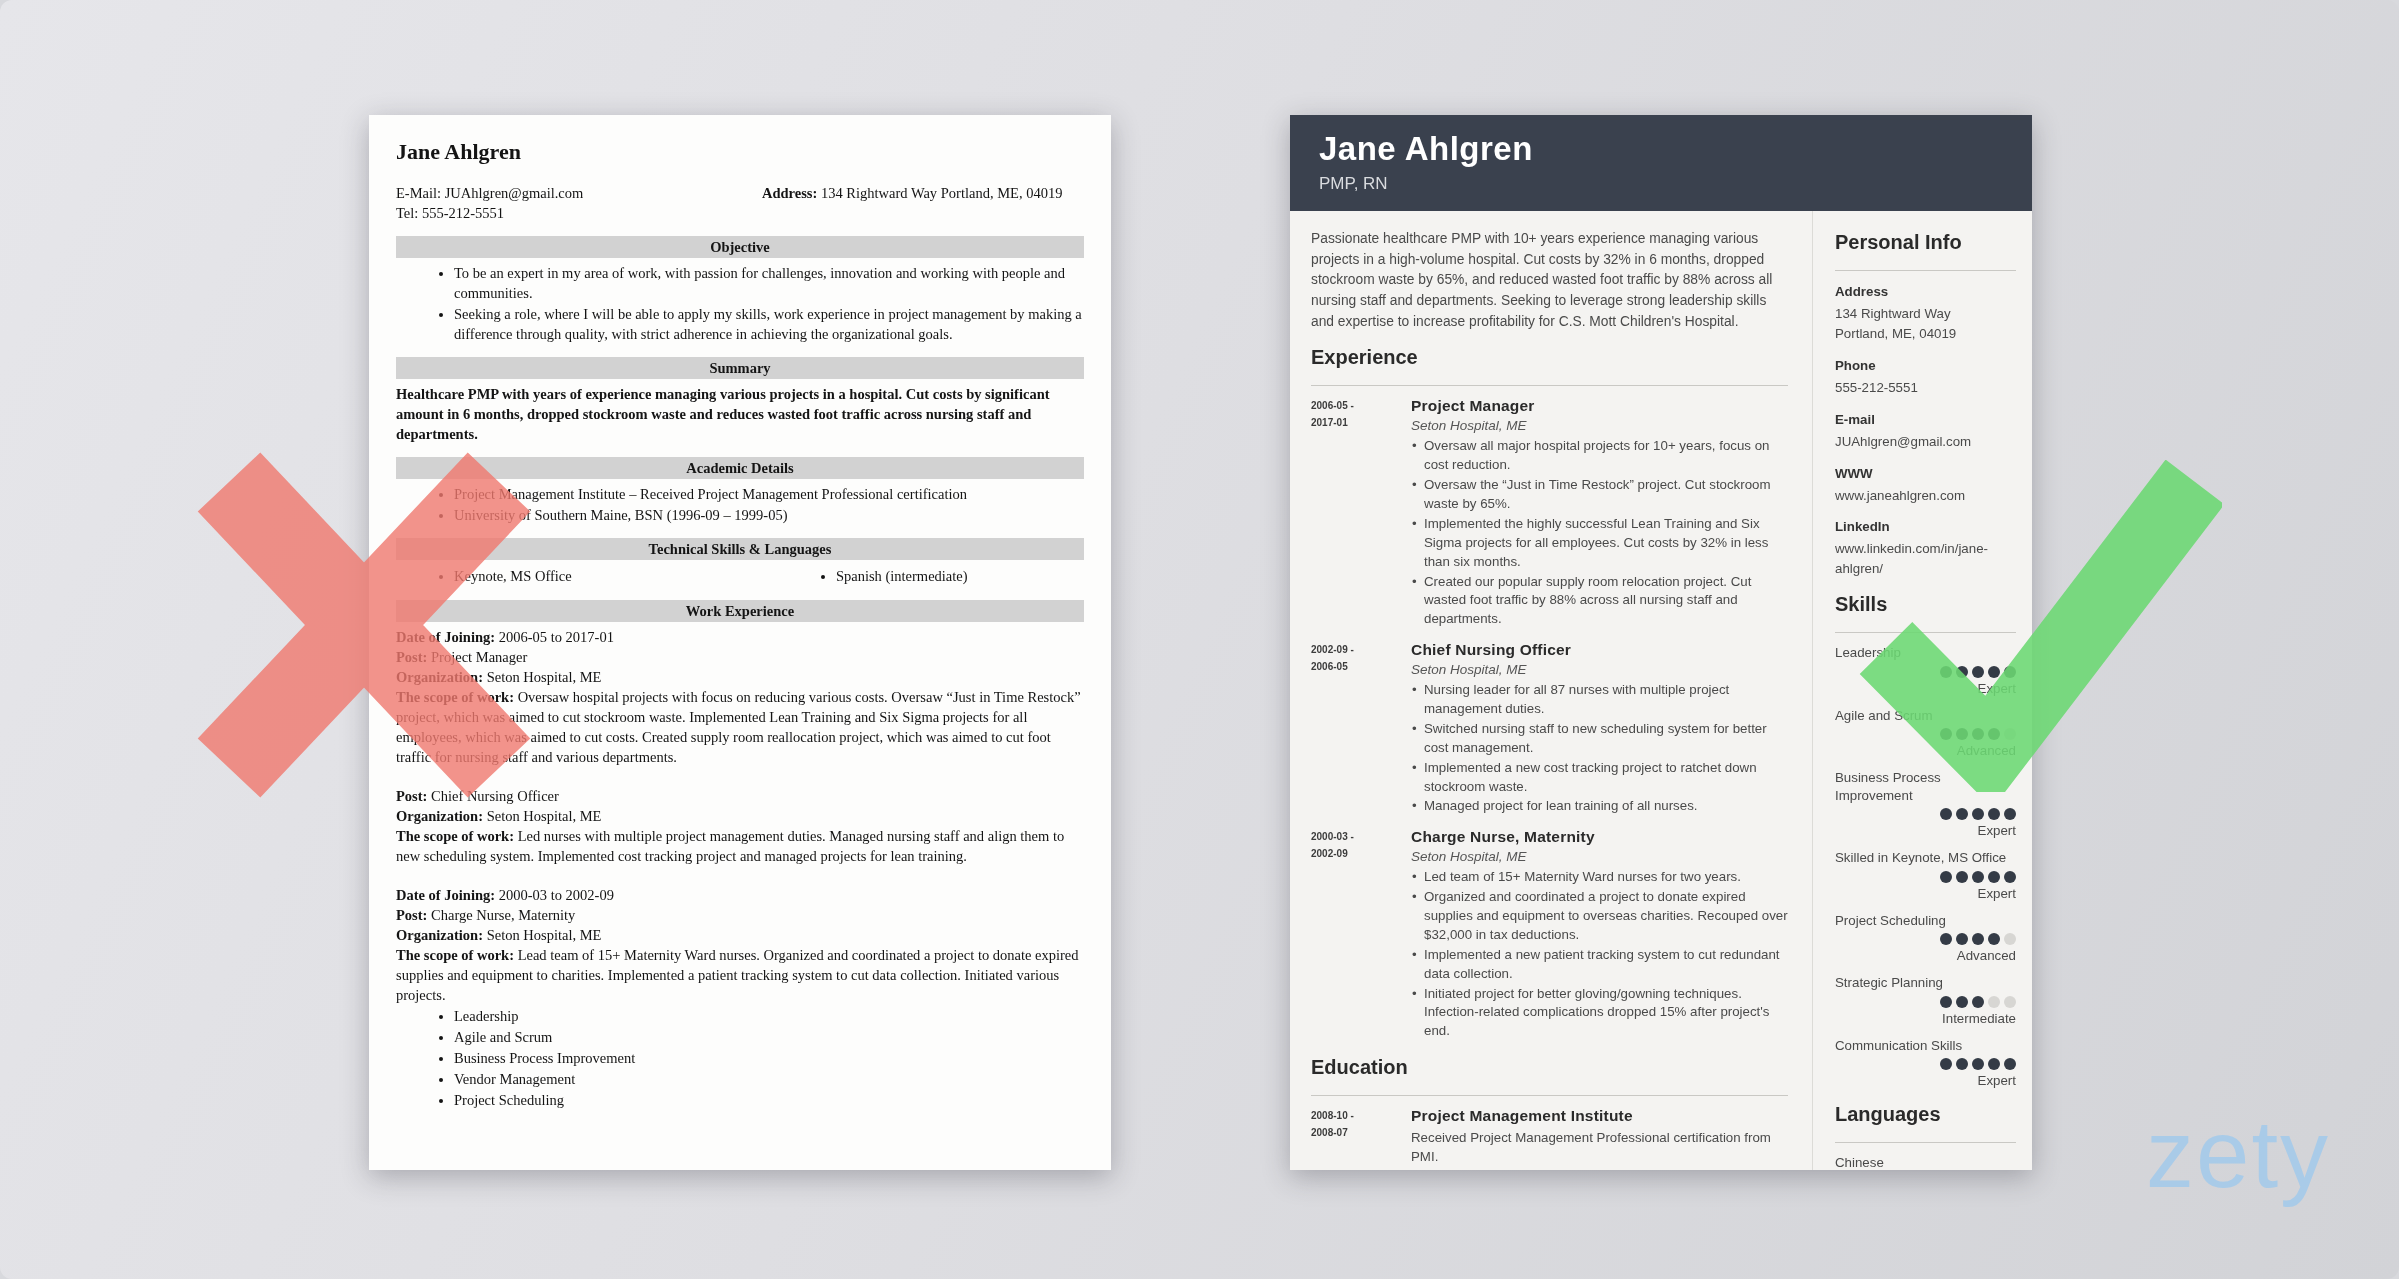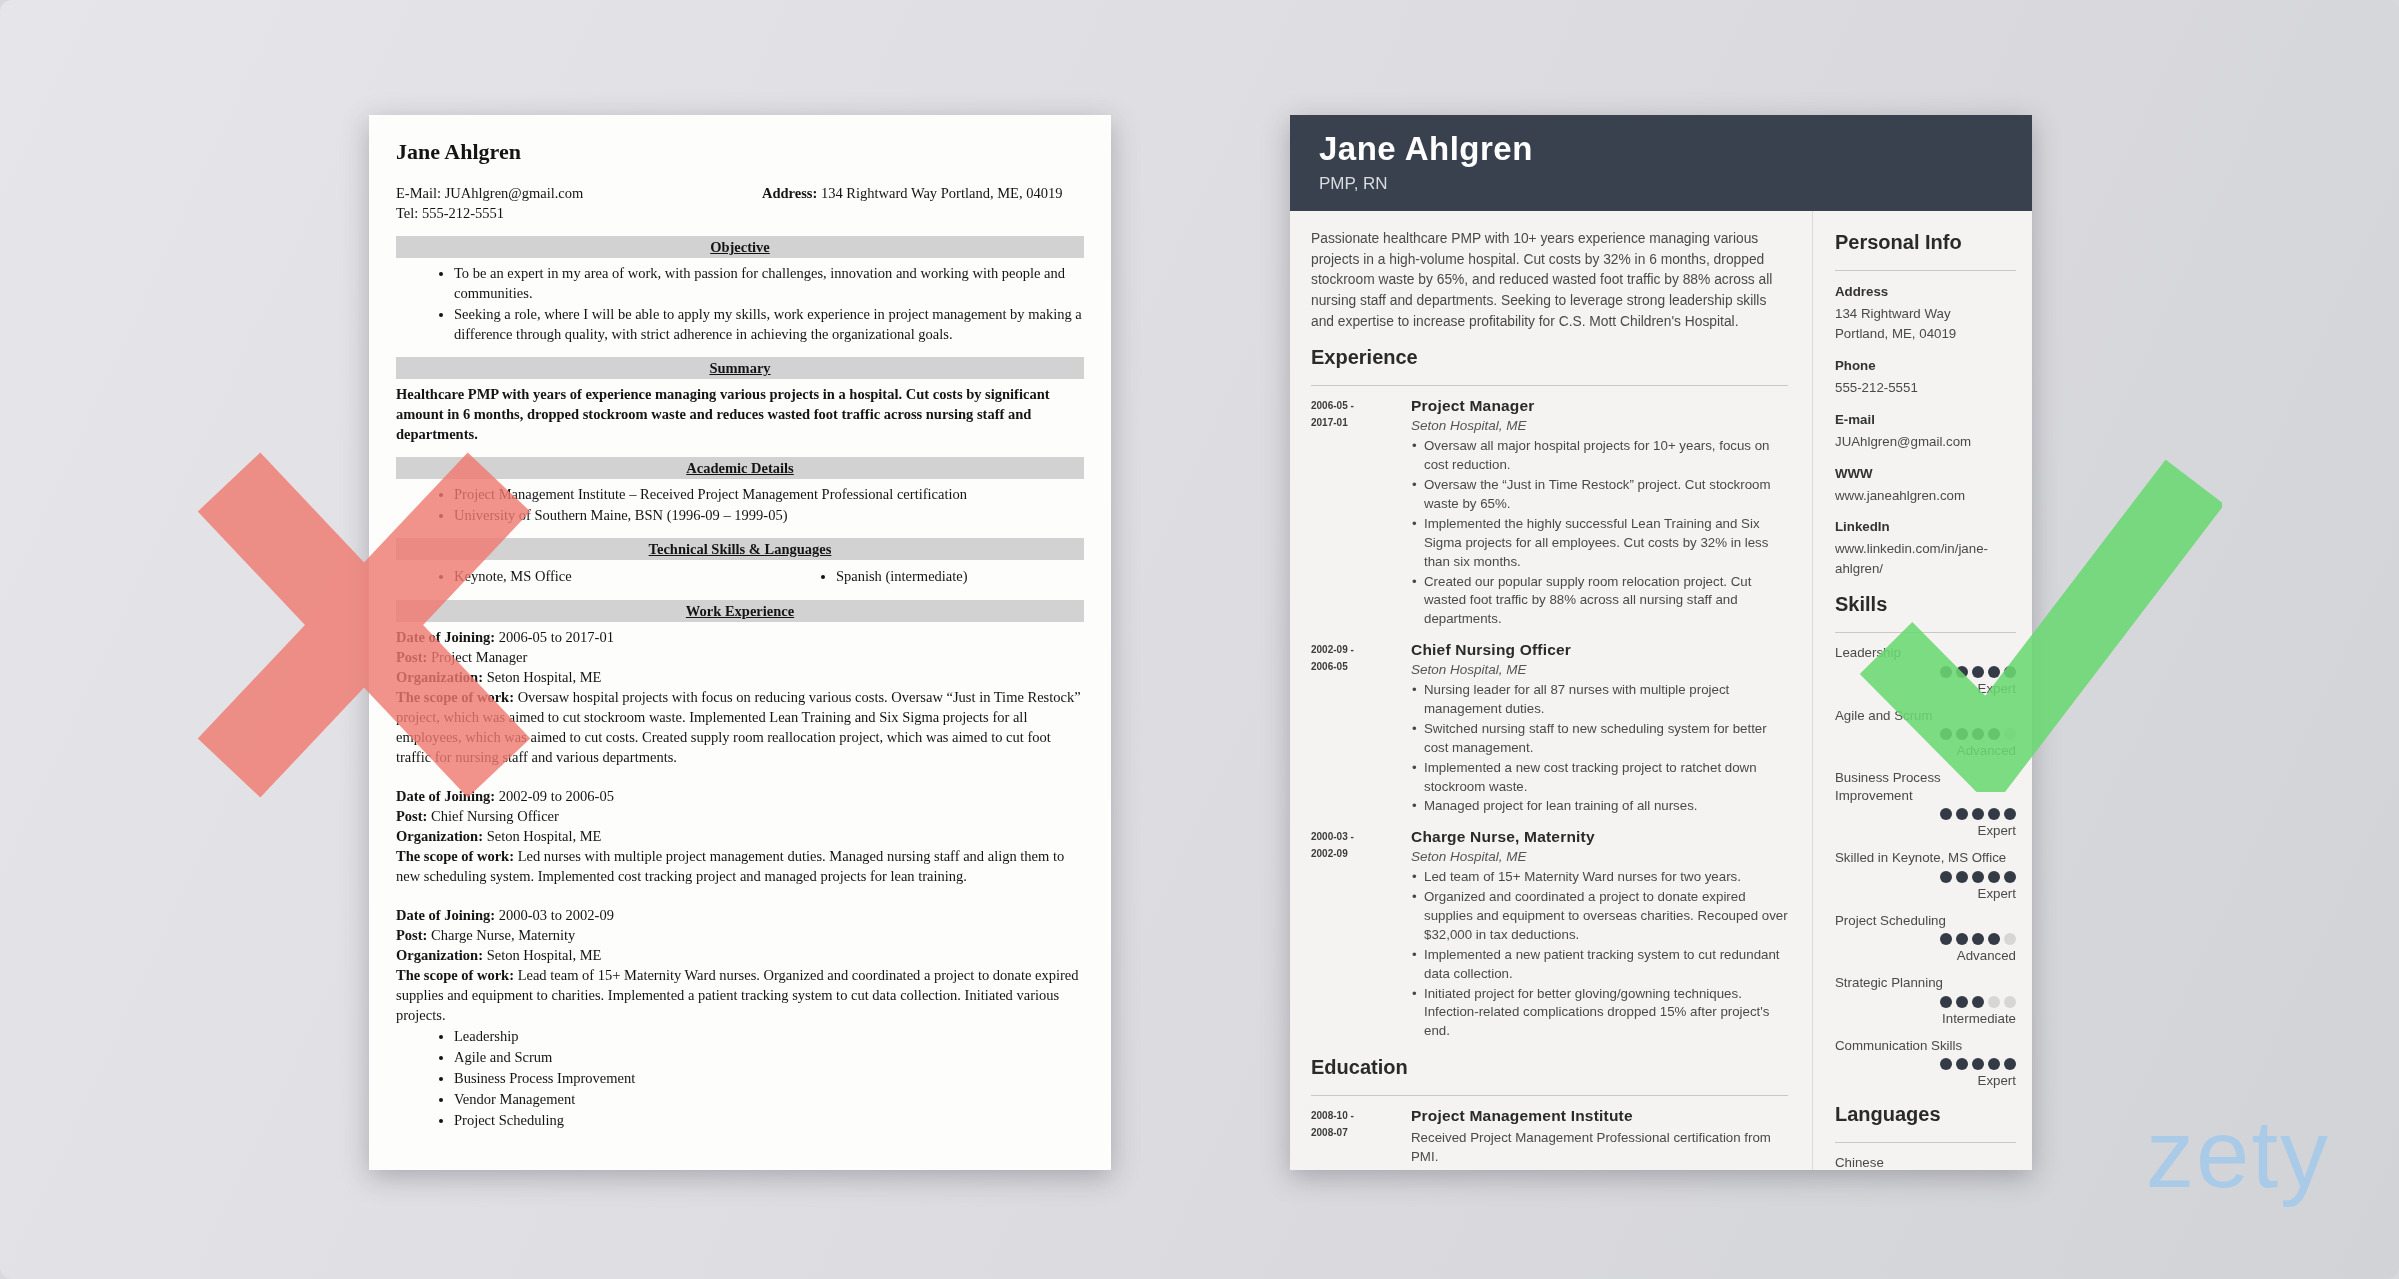--- a/index.html
+++ b/index.html
@@ -8,21 +8,21 @@
   .page{position:absolute;top:115px;width:742px;height:1055px;
     box-shadow:0 7px 26px rgba(50,50,62,.32);box-sizing:border-box;}
 
   
   .page-left{left:369px;background:#fdfdfc;font-family:"Liberation Serif","DejaVu Serif",serif;
     color:#141414;font-size:14.5px;line-height:1.38;}
   .pl-inner{padding:24px 27px;}
   .l-name{font-size:22px;font-weight:bold;line-height:1.2;}
   .l-contact{display:flex;justify-content:space-between;margin-top:18px;}
   .l-contact-right{width:322px;}
-  .l-band{background:#d2d2d2;text-align:center;font-weight:bold;padding:1px 5px;margin:13px 0 5px;text-decoration:underline;}
+  .l-band{background:#d2d2d2;text-align:center;font-weight:bold;padding:1px 5px;margin:13px 0 5px;}
   ul.l-ul{margin:0;padding-left:58px;}
   ul.l-ul li{margin:1px 0;}
   .l-para{margin:2px 0 0;font-weight:bold;}
   .l-twocol{display:flex;}
   .ltc-a{flex:0 0 59%;}
   .ltc-b{flex:1;}
   .ltc-b ul.l-ul{padding-left:34px;}
   .l-job{margin:0 0 19px;}
   .l-job:last-child{margin-bottom:0;}
 
@@ -114,21 +114,20 @@
       <div>
 
           <div class="l-job">
             <div><b>Date of Joining:</b> <span>2006-05 to 2017-01</span></div>
             <div><b>Post:</b> <span>Project Manager</span></div>
             <div><b>Organization:</b> <span>Seton Hospital, ME</span></div>
             <div><b>The scope of work:</b> <span>Oversaw hospital projects with focus on reducing various costs. Oversaw “Just in Time Restock” project, which was aimed to cut stockroom waste. Implemented Lean Training and Six Sigma projects for all employees, which was aimed to cut costs. Created supply room reallocation project, which was aimed to cut foot traffic for nursing staff and various departments.</span></div>
           </div>
 
           <div class="l-job">
-            <div><b>Date of Joining:</b> <span>2002-09 to 2006-05</span></div>
             <div><b>Post:</b> <span>Chief Nursing Officer</span></div>
             <div><b>Organization:</b> <span>Seton Hospital, ME</span></div>
             <div><b>The scope of work:</b> <span>Led nurses with multiple project management duties. Managed nursing staff and align them to new scheduling system. Implemented cost tracking project and managed projects for lean training.</span></div>
           </div>
 
           <div class="l-job">
             <div><b>Date of Joining:</b> <span>2000-03 to 2002-09</span></div>
             <div><b>Post:</b> <span>Charge Nurse, Maternity</span></div>
             <div><b>Organization:</b> <span>Seton Hospital, ME</span></div>
             <div><b>The scope of work:</b> <span>Lead team of 15+ Maternity Ward nurses. Organized and coordinated a project to donate expired supplies and equipment to charities. Implemented a patient tracking system to cut data collection. Initiated various projects.</span></div>

